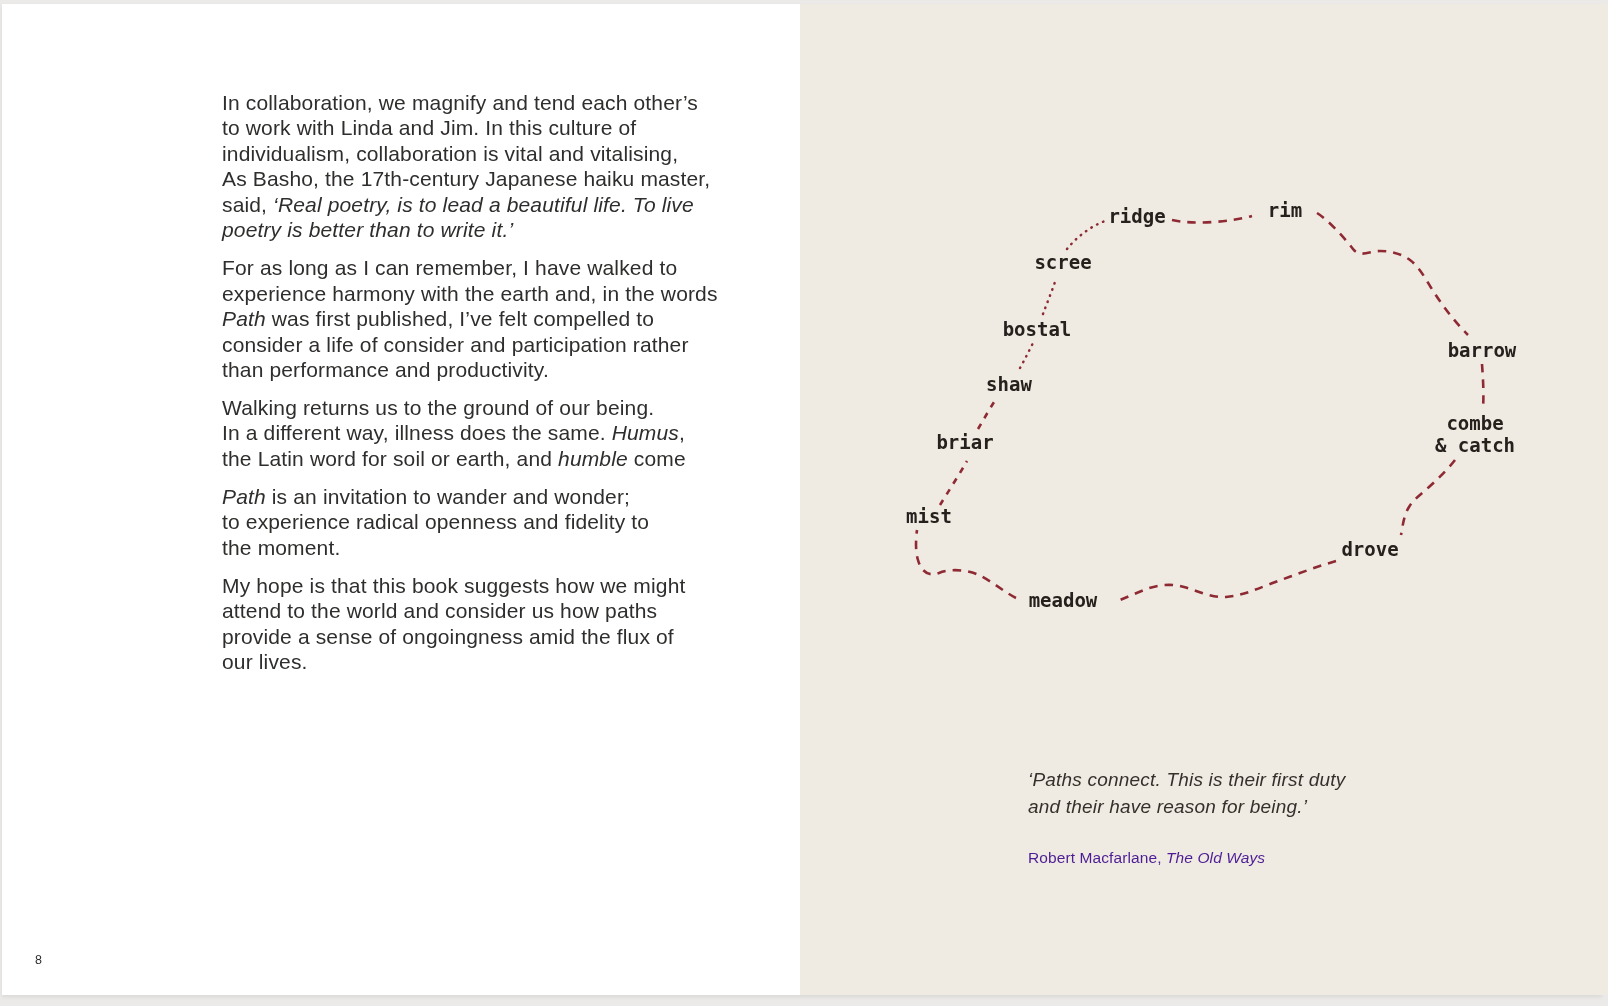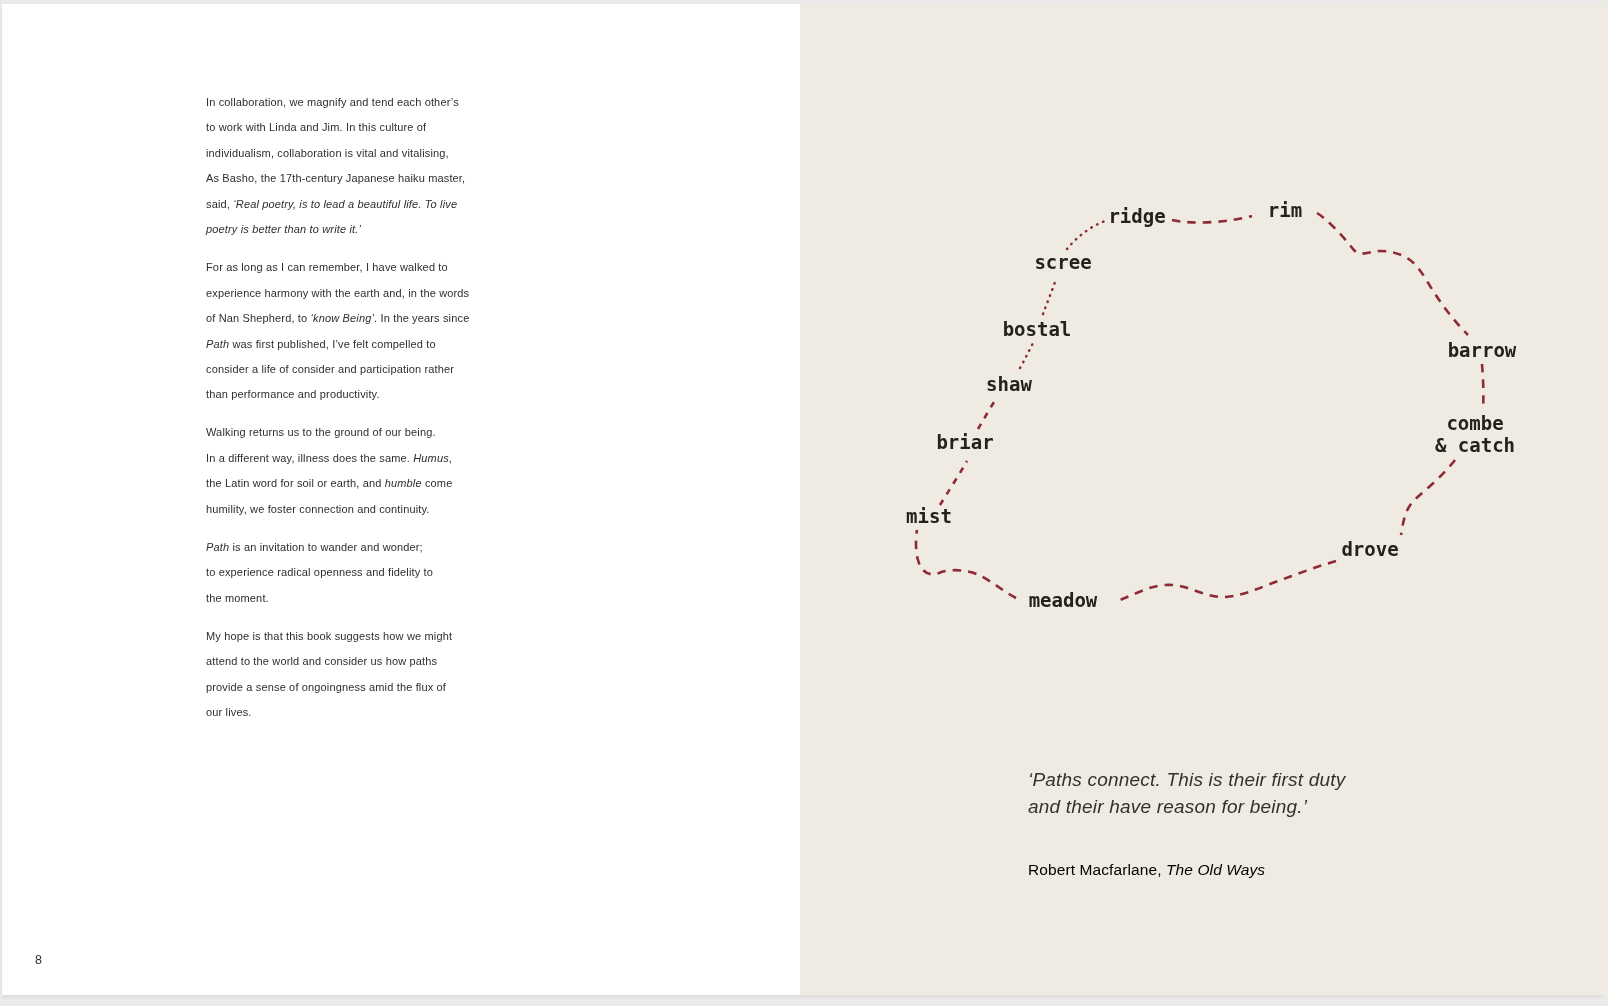--- a/index.html
+++ b/index.html
@@ -13,22 +13,22 @@
     position:absolute;left:2px;top:4px;width:1600px;height:991px;
     display:flex;box-shadow:0 2px 4px rgba(0,0,0,0.08);
   }
   .page-left{
     width:798px;height:100%;background:#ffffff;position:relative;flex:none;
   }
   .page-right{
     width:802px;height:100%;background:var(--cream,#f0ebe2);position:relative;flex:none;padding-left:24px;
   }
   .body-text{
-    position:absolute;left:204px;top:86px;width:500px;
-    font-size:11px;line-height:25.45px;color:var(--body-ink,#2f2e2c);
+    position:absolute;left:220px;top:86px;width:500px;
+    font-size:21px;line-height:25.45px;color:var(--body-ink,#2f2e2c);
     letter-spacing:0.15px;
   }
   .para + .para{margin-top:12.5px;}
   .line{white-space:nowrap;}
   .it{font-style:italic;}
   .page-number{
     position:absolute;left:33px;top:949px;font-size:12.5px;color:#2f2e2c;
   }
   .diagram-svg{position:absolute;left:0;top:0;}
   .map-label{
@@ -38,22 +38,22 @@
   .seg{fill:none;stroke:var(--dash,#8e2a33);stroke-width:2.6;}
   .seg.dotted{stroke-dasharray:0.5 6;stroke-linecap:round;stroke-width:2.5;}
   .seg.shortdash{stroke-dasharray:6 6.5;stroke-linecap:butt;}
   .seg.dash{stroke-dasharray:8.5 7;stroke-linecap:butt;}
   .quote{
     position:absolute;left:228px;top:762px;
     font-size:19px;line-height:27px;font-style:italic;
     color:#34302b;letter-spacing:0.2px;
   }
   .attribution{
-    margin-top:36px;font-style:normal;font-size:15.5px;
-    letter-spacing:0.1px;color:#000000;
+    margin-top:24px;font-style:normal;font-size:15.5px;
+    letter-spacing:0.1px;color:#4c1d95;
   }
   .attribution .it{font-style:italic;}
 </style>
 </head>
 <body style="--surround: #ebeae8; --cream: #f0ebe2; --dash: #8e2a33; --label-ink: #26211d; --body-ink: #2f2e2c;">
 
 <div class="spread">
 
   <div class="page-left">
     <div class="body-text">
@@ -61,30 +61,28 @@
           <div class="line"><span>In collaboration, we magnify and tend each other’s</span></div>
           <div class="line"><span>to work with Linda and Jim. In this culture of</span></div>
           <div class="line"><span>individualism, collaboration is vital and vitalising,</span></div>
           <div class="line"><span>As Basho, the 17th-century Japanese haiku master,</span></div>
           <div class="line"><span>said, </span><span class="it">‘Real poetry, is to lead a beautiful life. To live</span></div>
           <div class="line"><span class="it">poetry is better than to write it.’</span></div>
         </div>
         <div class="para">
           <div class="line"><span>For as long as I can remember, I have walked to</span></div>
           <div class="line"><span>experience harmony with the earth and, in the words</span></div>
-          <div class="line"><span>of Nan Shepherd, to </span><span class="it">‘know Being’</span><span>. In the years since</span></div>
           <div class="line"><span class="it">Path</span><span> was first published, I’ve felt compelled to</span></div>
           <div class="line"><span>consider a life of consider and participation rather</span></div>
           <div class="line"><span>than performance and productivity.</span></div>
         </div>
         <div class="para">
           <div class="line"><span>Walking returns us to the ground of our being.</span></div>
           <div class="line"><span>In a different way, illness does the same. </span><span class="it">Humus</span><span>,</span></div>
           <div class="line"><span>the Latin word for soil or earth, and </span><span class="it">humble</span><span> come</span></div>
-          <div class="line"><span>humility, we foster connection and continuity.</span></div>
         </div>
         <div class="para">
           <div class="line"><span class="it">Path</span><span> is an invitation to wander and wonder;</span></div>
           <div class="line"><span>to experience radical openness and fidelity to</span></div>
           <div class="line"><span>the moment.</span></div>
         </div>
         <div class="para">
           <div class="line"><span>My hope is that this book suggests how we might</span></div>
           <div class="line"><span>attend to the world and consider us how paths</span></div>
           <div class="line"><span>provide a sense of ongoingness amid the flux of</span></div>

